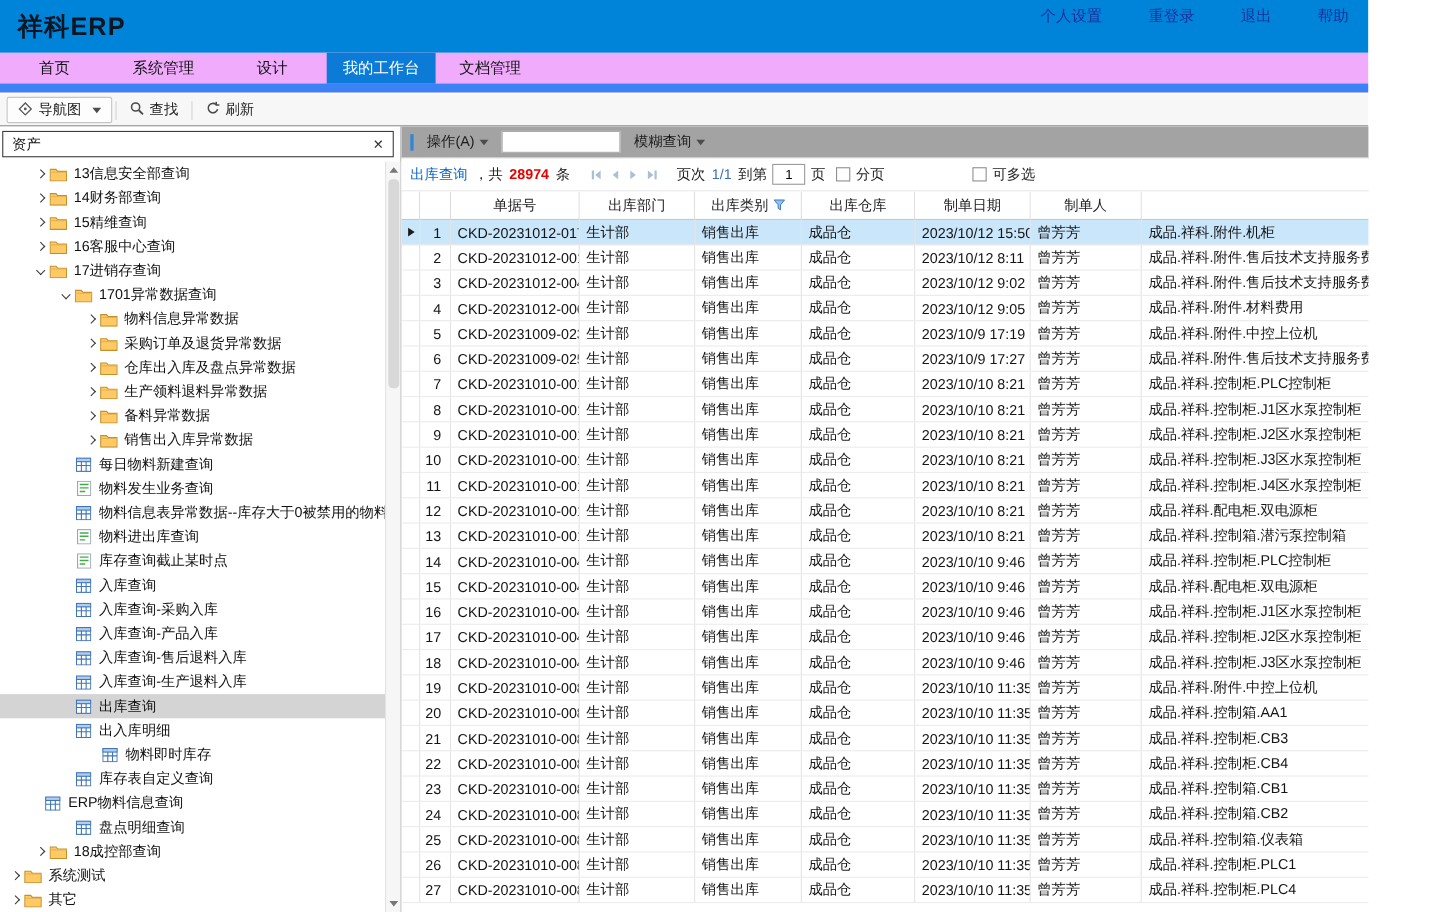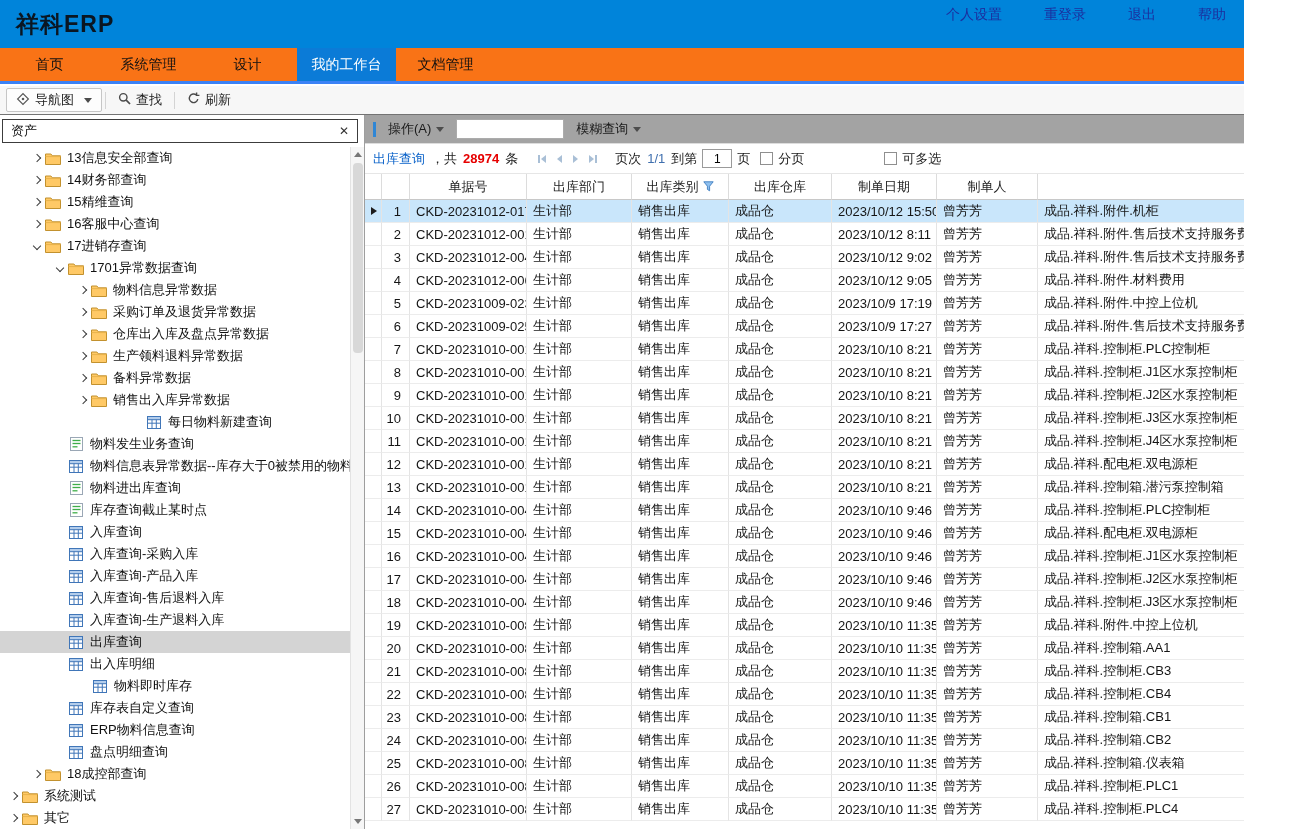--- a/index.html
+++ b/index.html
@@ -7,21 +7,21 @@
   body { font-family:"Liberation Sans","DejaVu Sans",sans-serif; background:#fff; overflow:hidden; }
   .app { position:relative; width:1244px; height:829px; background:#fff; overflow:hidden; }
 
   
   .topbar { position:absolute; top:0; left:0; width:100%; height:48px; background:#0084da; }
   .app-title { position:absolute; left:16px; top:9px; font-size:23px; font-weight:bold; color:#0a1622; letter-spacing:1px; }
   .top-links { position:absolute; right:18px; top:6px; display:flex; gap:42px; }
   .top-link { font-size:14px; color:#1b2f9e; cursor:pointer; }
 
   
-  .tabbar { position:absolute; top:48px; left:0; width:100%; height:36px; background:#f97316; border-bottom:3px solid #3b82f6; display:flex; }
+  .tabbar { position:absolute; top:48px; left:0; width:100%; height:36px; background:#f0abfc; border-bottom:8px solid #3b82f6; display:flex; }
   .tab { width:99px; display:flex; align-items:center; justify-content:center; font-size:14px; color:#111; cursor:pointer; }
   .tab.active { background:#0b7bd7; color:#fff; }
 
   
   .toolbar { position:absolute; top:86px; left:0; width:100%; height:29px; background:#f7f7f7; border-bottom:1px solid #737373; display:flex; align-items:center; padding:0 6px; font-size:13px; color:#222; }
   .tbtn { display:flex; align-items:center; gap:5px; padding:2px 9px; background:none; border:none; font:inherit; color:inherit; cursor:pointer; }
   .tbtn.boxed { border:1px solid #c6c6c6; background:#fdfdfd; border-radius:2px; }
   .tsep { width:1px; height:17px; background:#d4d4d4; margin:0 3px; }
   .caret { width:0; height:0; border-left:4px solid transparent; border-right:4px solid transparent; border-top:5px solid #4c4c4c; margin-left:5px; }
 
@@ -281,21 +281,21 @@
             <span class="chev right"></span>
           </span>
           <span class="ticon">
             <svg width="16" height="13" viewBox="0 0 16 13">
               <path d="M0.5 2 h5.4 l1.5 1.8 H15.5 V12.5 H0.5 Z" fill="#ffc966" stroke="#c2912e"></path>
               <path d="M0.5 4.6 H15.5" stroke="#e8b24a" fill="none"></path>
             </svg>
           </span>
           <span class="tlabel">销售出入库异常数据</span>
         </div>
-        <div class="titem" style="padding-left: 52px; justify-content: center;">
+        <div class="titem" style="padding-left: 52px;">
           <span class="texp"></span>
           <span class="ticon">
             <svg width="14" height="13" viewBox="0 0 14 13">
               <rect x="0.5" y="0.5" width="13" height="12" fill="#fff" stroke="#4076b8"></rect>
               <rect x="0.5" y="0.5" width="13" height="3.2" fill="#b3cdec" stroke="#4076b8"></rect>
               <line x1="0.5" y1="7.2" x2="13.5" y2="7.2" stroke="#4076b8"></line>
               <line x1="5" y1="3.7" x2="5" y2="12.5" stroke="#4076b8"></line>
               <line x1="9.3" y1="3.7" x2="9.3" y2="12.5" stroke="#4076b8"></line>
             </svg>
           </span>
@@ -460,21 +460,21 @@
             <svg width="14" height="13" viewBox="0 0 14 13">
               <rect x="0.5" y="0.5" width="13" height="12" fill="#fff" stroke="#4076b8"></rect>
               <rect x="0.5" y="0.5" width="13" height="3.2" fill="#b3cdec" stroke="#4076b8"></rect>
               <line x1="0.5" y1="7.2" x2="13.5" y2="7.2" stroke="#4076b8"></line>
               <line x1="5" y1="3.7" x2="5" y2="12.5" stroke="#4076b8"></line>
               <line x1="9.3" y1="3.7" x2="9.3" y2="12.5" stroke="#4076b8"></line>
             </svg>
           </span>
           <span class="tlabel">库存表自定义查询</span>
         </div>
-        <div class="titem" style="padding-left: 52px;">
+        <div class="titem" style="padding-left: 24px;">
           <span class="texp"></span>
           <span class="ticon">
             <svg width="14" height="13" viewBox="0 0 14 13">
               <rect x="0.5" y="0.5" width="13" height="12" fill="#fff" stroke="#4076b8"></rect>
               <rect x="0.5" y="0.5" width="13" height="3.2" fill="#b3cdec" stroke="#4076b8"></rect>
               <line x1="0.5" y1="7.2" x2="13.5" y2="7.2" stroke="#4076b8"></line>
               <line x1="5" y1="3.7" x2="5" y2="12.5" stroke="#4076b8"></line>
               <line x1="9.3" y1="3.7" x2="9.3" y2="12.5" stroke="#4076b8"></line>
             </svg>
           </span>

